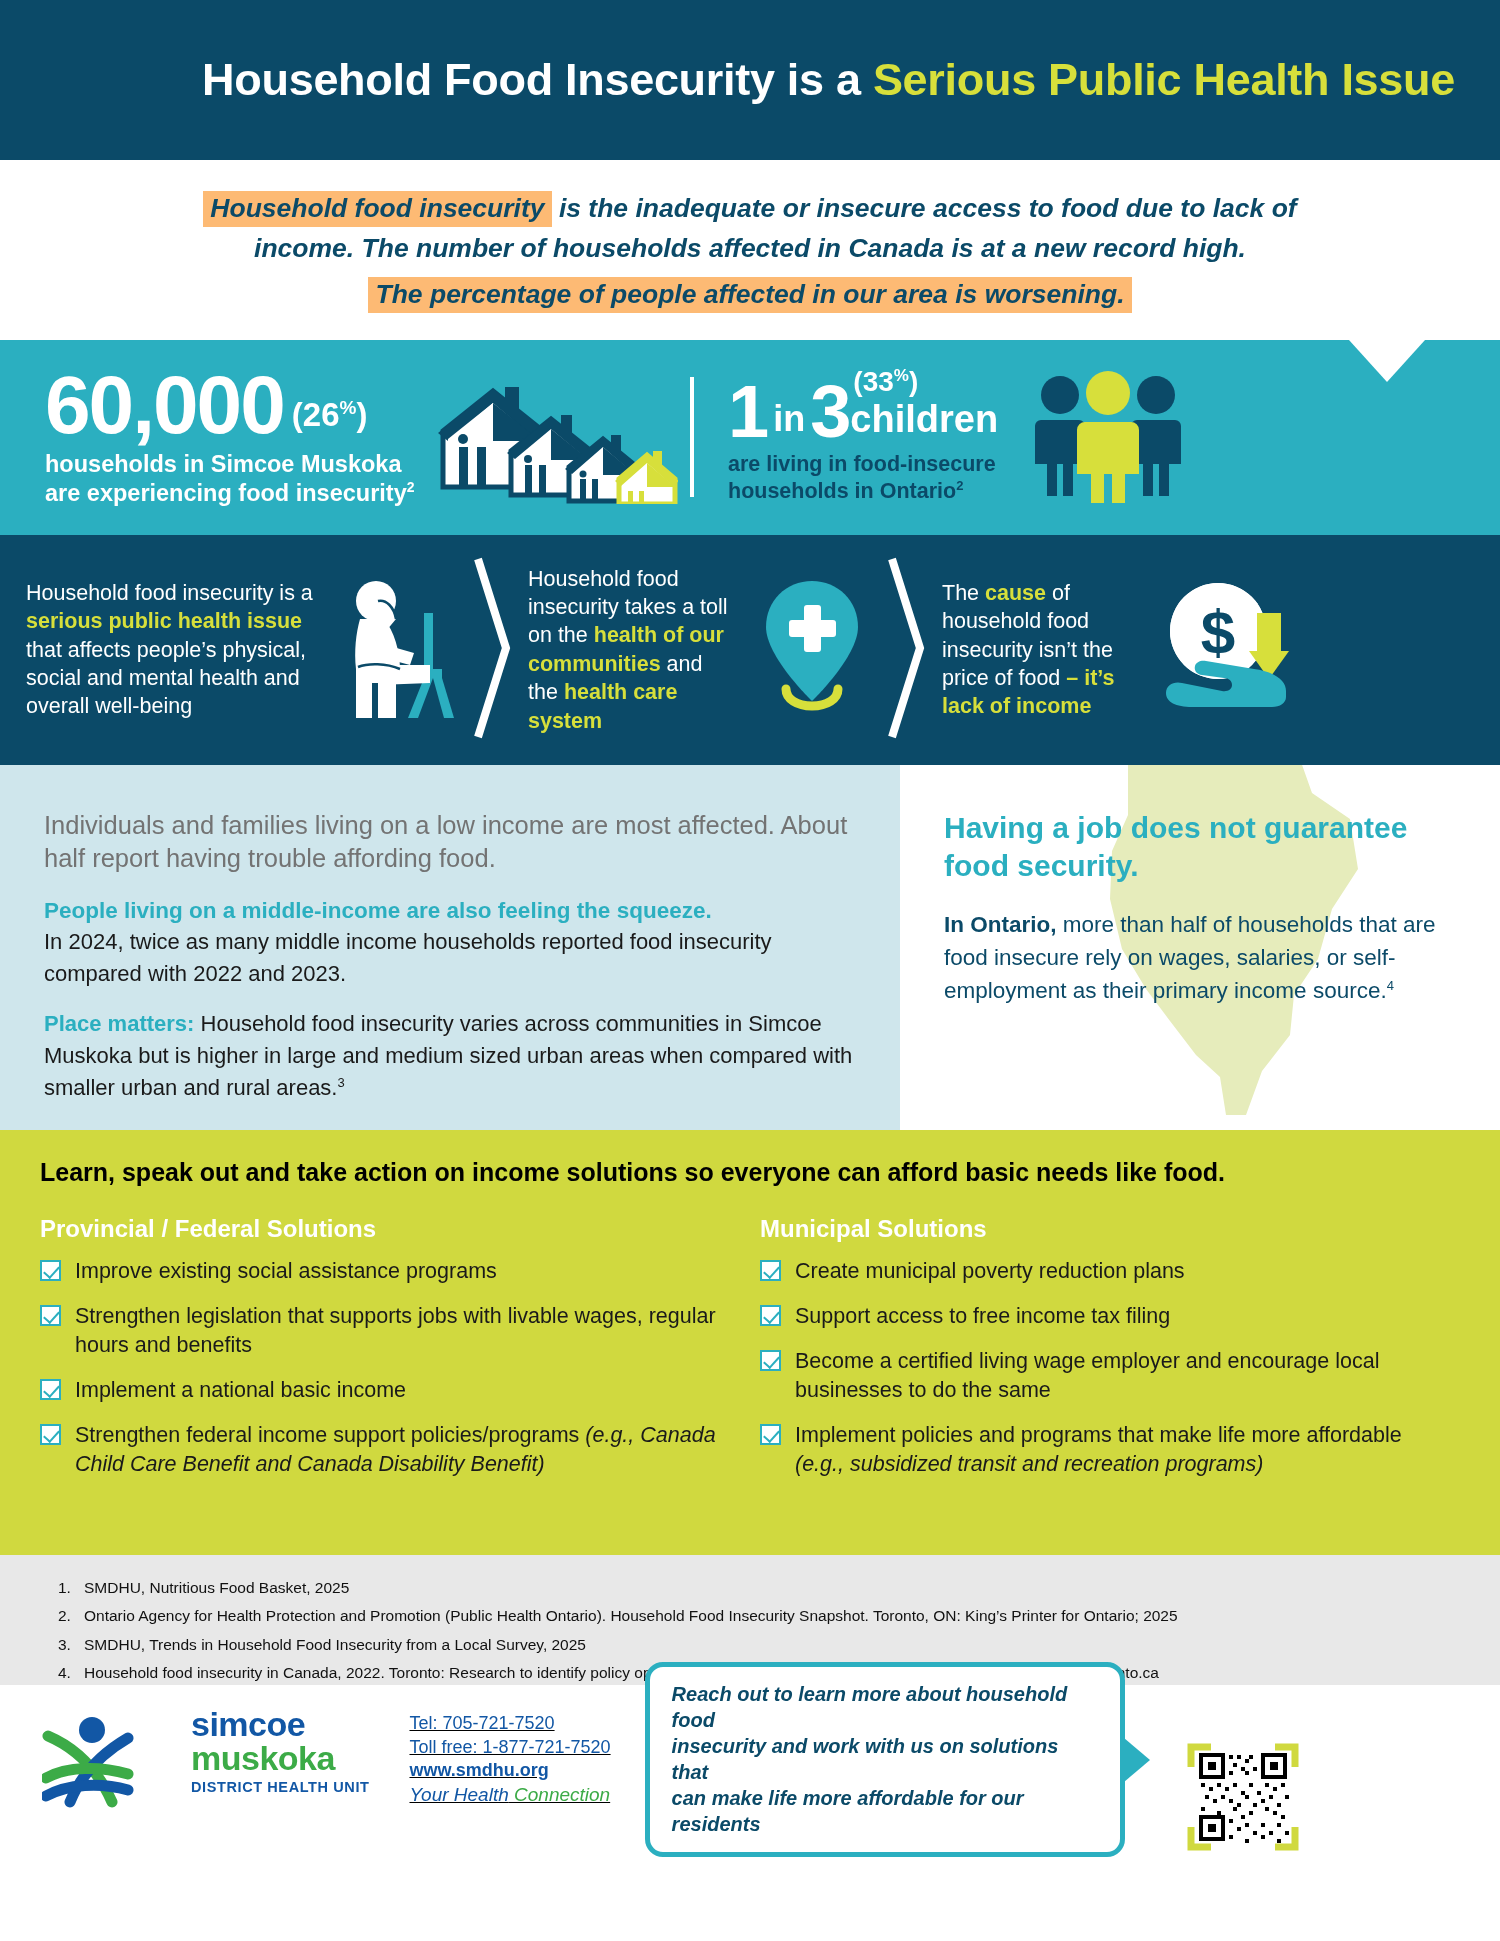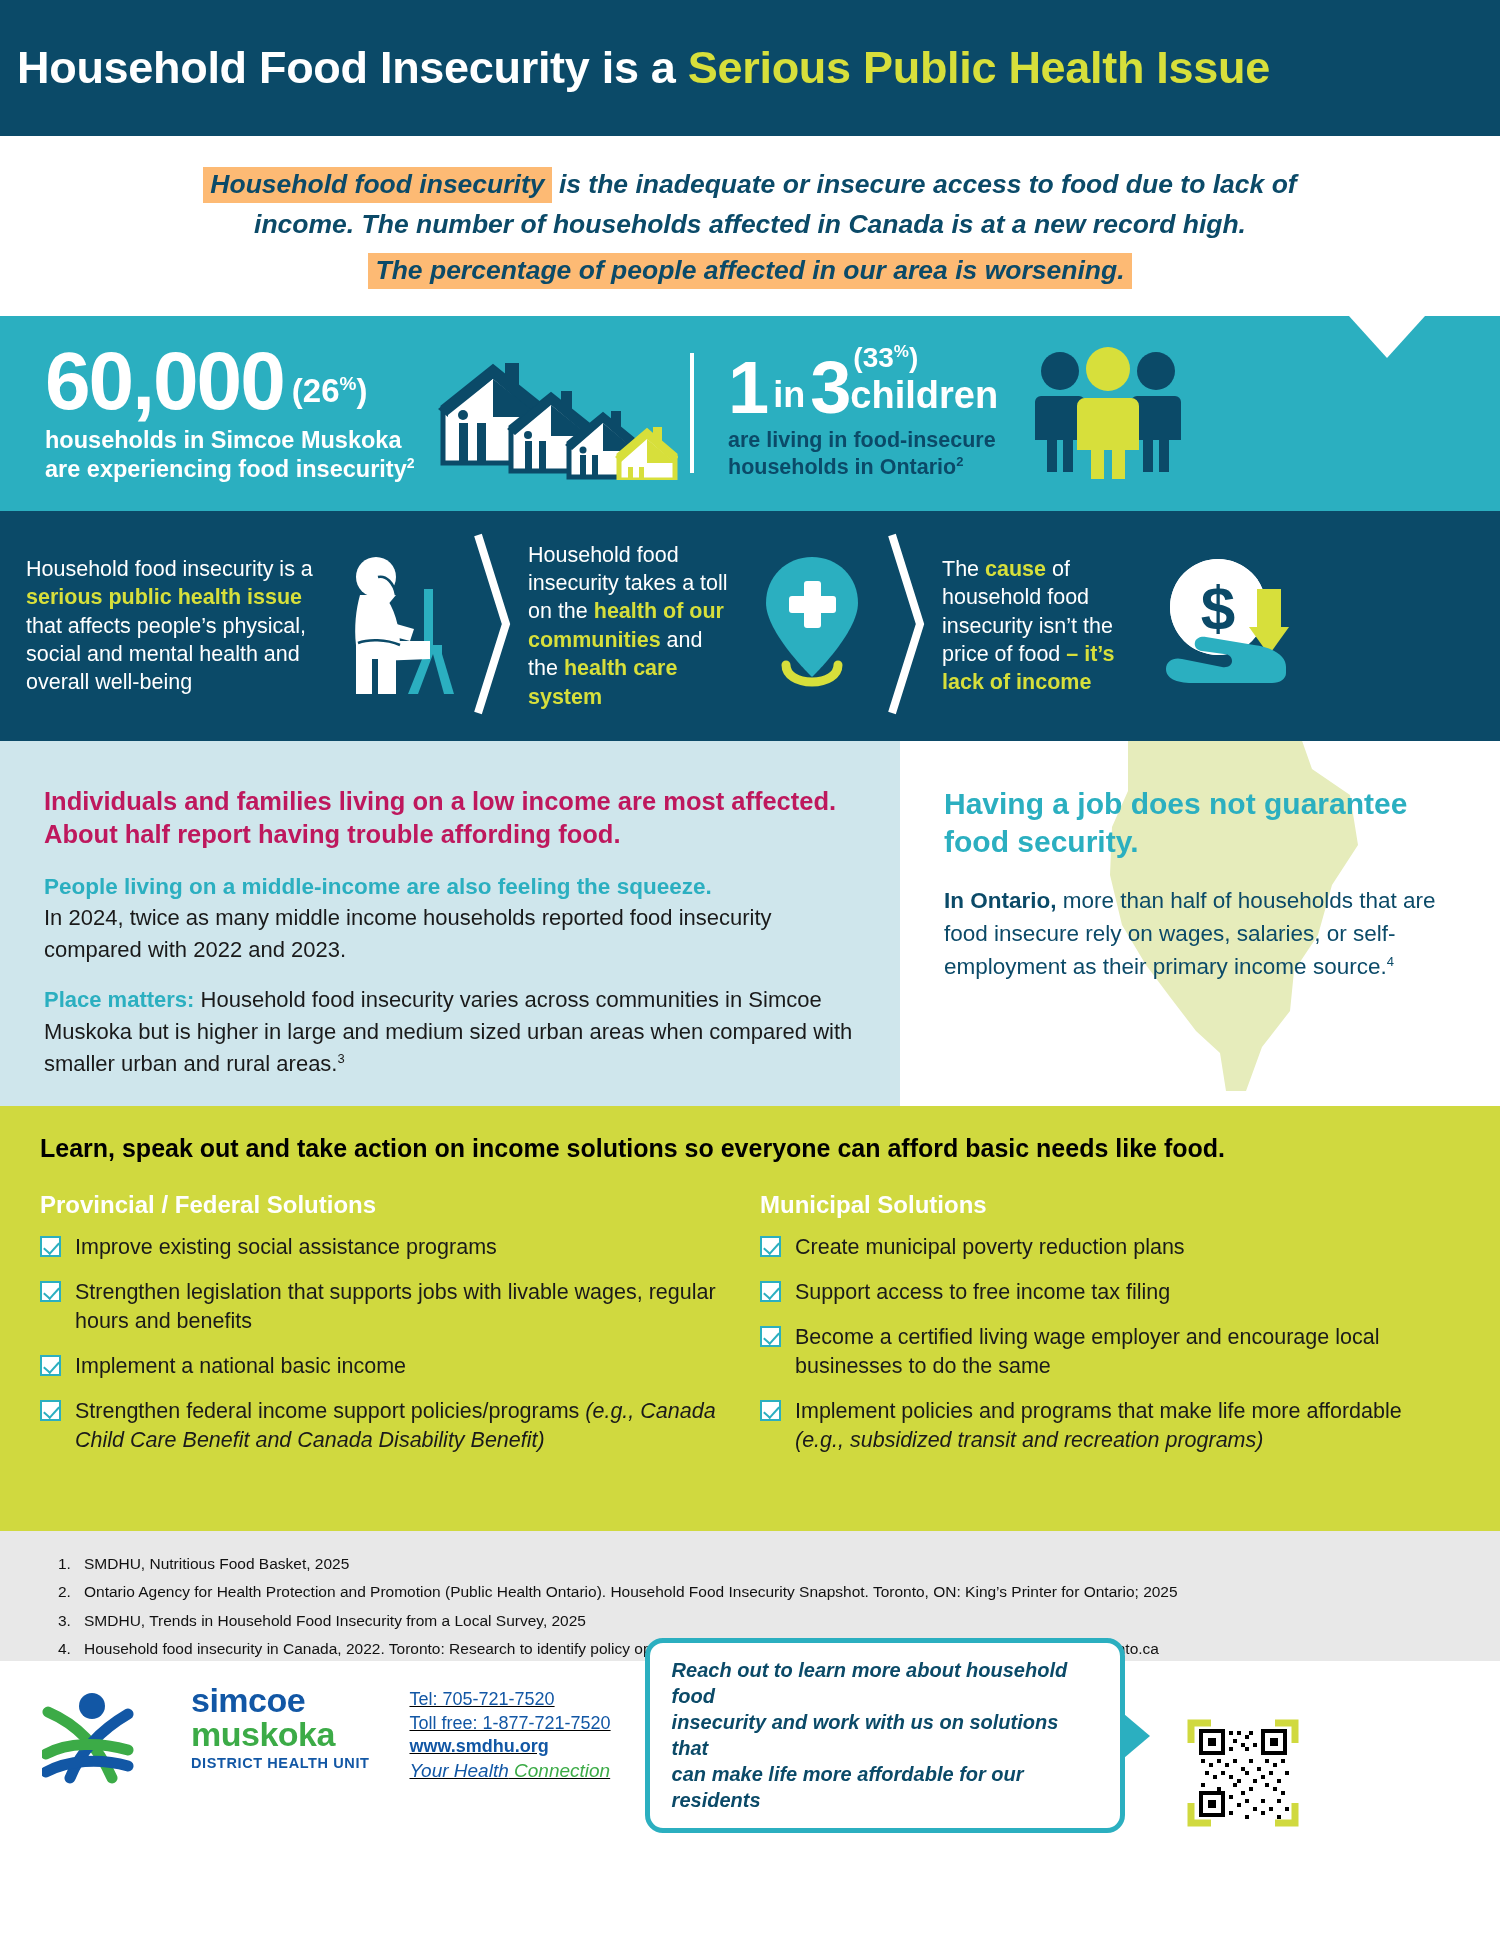--- a/index.html
+++ b/index.html
@@ -11,26 +11,26 @@
   .page {
     position: relative;
     width: 1500px;
     height: 1941px;
     background: #ffffff;
     overflow: hidden;
   }
 
   
   .header {
-    height: 136px;
+    height: 160px;
     background: #0b4a68;
     display: flex;
     align-items: center;
-    justify-content: flex-start;
-    padding: 0 17px;
+    justify-content: flex-end;
+    padding: 0 45px;
   }
   .header-title {
     font-size: 45px;
     font-weight: bold;
     color: #ffffff;
     letter-spacing: -0.3px;
     text-align: center;
     white-space: nowrap;
   }
   .header-title .accent { color: #d7df3b; }
@@ -185,21 +185,21 @@
     padding: 44px 44px 0 44px;
   }
   .lb-right {
     flex: 1;
     background: #ffffff;
     padding: 44px 40px 0 44px;
     position: relative;
     overflow: hidden;
   }
   .lb-h1 {
-    font-size: 25.5px; font-weight: bold; color: #be185d; line-height: 1.32;
+    font-size: 25.5px; font-weight: normal; color: #737373; line-height: 1.32;
     margin-bottom: 20px;
   }
   .lb-teal {
     font-size: 22.5px; font-weight: bold; color: #2bafc0; line-height: 1.35;
   }
   .lb-body {
     font-size: 22px; color: #1a1a1a; line-height: 1.45;
   }
   .lb-body sup { font-size: 13px; }
   .lb-para { margin-bottom: 18px; }

